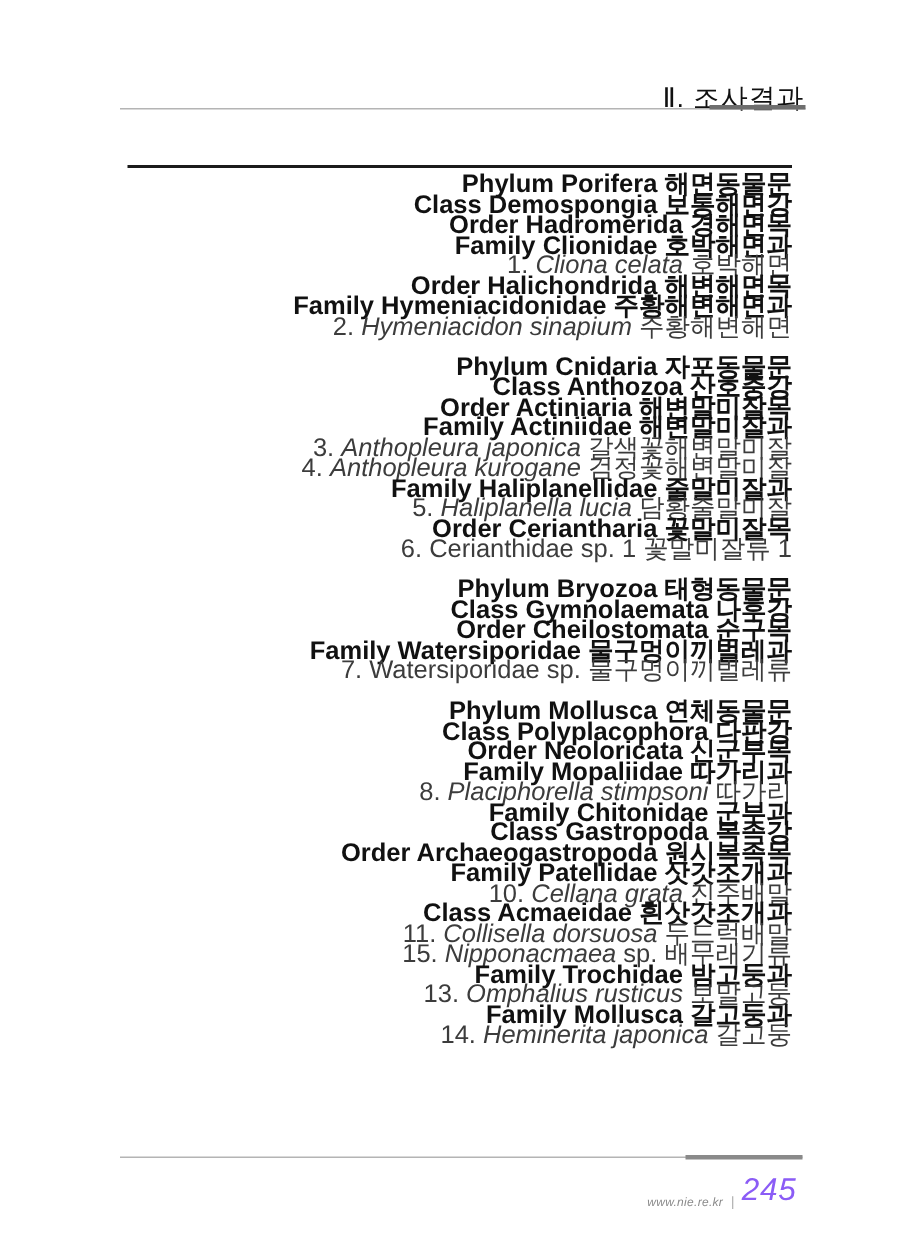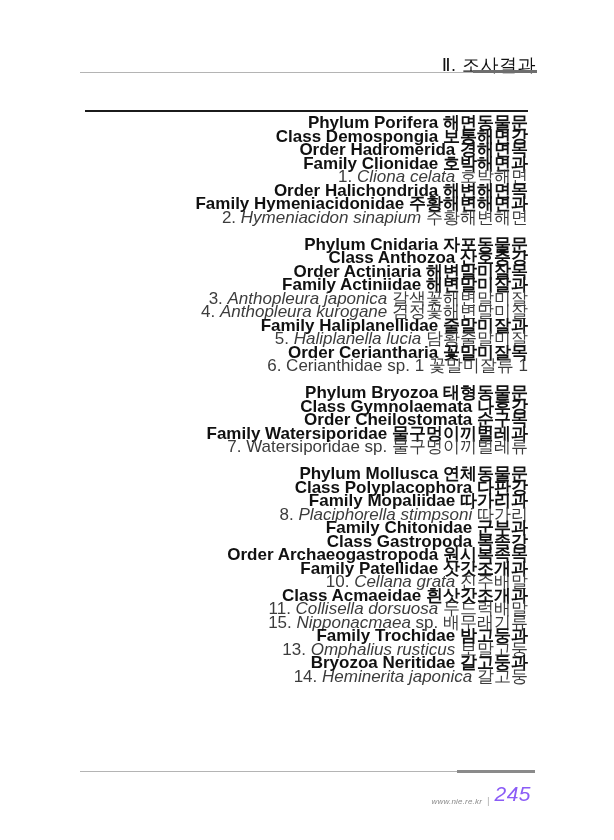--- a/index.html
+++ b/index.html
@@ -113,33 +113,34 @@
       <div class="block">
         <div class="line lv0 taxon"><span>Phylum Bryozoa</span><span> 태형동물문</span></div>
         <div class="line lv1 taxon"><span>Class Gymnolaemata</span><span> 나후강</span></div>
         <div class="line lv2 taxon"><span>Order Cheilostomata</span><span> 순구목</span></div>
         <div class="line lv3 taxon"><span>Family Watersiporidae</span><span> 물구멍이끼벌레과</span></div>
         <div class="line lv4 species"><span>7. </span><span>Watersiporidae sp.</span><span> 물구멍이끼벌레류</span></div>
       </div>
       <div class="block">
         <div class="line lv0 taxon"><span>Phylum Mollusca</span><span> 연체동물문</span></div>
         <div class="line lv1 taxon"><span>Class Polyplacophora</span><span> 다판강</span></div>
+        <div class="line lv2 taxon"><span>Order Neoloricata</span><span> 신군부목</span></div>
         <div class="line lv3 taxon"><span>Family Mopaliidae</span><span> 따가리과</span></div>
         <div class="line lv4 species"><span>8. </span><span class="it">Placiphorella stimpsoni</span><span> 따가리</span></div>
         <div class="line lv3 taxon"><span>Family Chitonidae</span><span> 군부과</span></div>
         <div class="line lv1 taxon"><span>Class Gastropoda</span><span> 복족강</span></div>
         <div class="line lv2 taxon"><span>Order Archaeogastropoda</span><span> 원시복족목</span></div>
         <div class="line lv3 taxon"><span>Family Patellidae</span><span> 삿갓조개과</span></div>
         <div class="line lv4 species"><span>10. </span><span class="it">Cellana grata</span><span> 진주배말</span></div>
         <div class="line lv3 taxon"><span>Class Acmaeidae</span><span> 흰삿갓조개과</span></div>
         <div class="line lv4 species"><span>11. </span><span class="it">Collisella dorsuosa</span><span> 두드럭배말</span></div>
         <div class="line lv4 species"><span>15. </span><span class="it">Nipponacmaea</span><span> sp.</span><span> 배무래기류</span></div>
         <div class="line lv3 taxon"><span>Family Trochidae</span><span> 밤고둥과</span></div>
         <div class="line lv4 species"><span>13. </span><span class="it">Omphalius rusticus</span><span> 보말고둥</span></div>
-        <div class="line lv3 taxon"><span>Bryozoa Neritidae</span><span> 갈고둥과</span></div>
+        <div class="line lv3 taxon"><span>Family Mollusca</span><span> 갈고둥과</span></div>
         <div class="line lv4 species"><span>14. </span><span class="it">Heminerita japonica</span><span> 갈고둥</span></div>
       </div>
     </div>
 
   <div class="footer-rule"></div>
   <div class="footer-rule-dark"></div>
   <div class="footer-text">
     <span class="footer-url">www.nie.re.kr</span>
     <span class="footer-sep">|</span>
     <span class="page-number">245</span>

